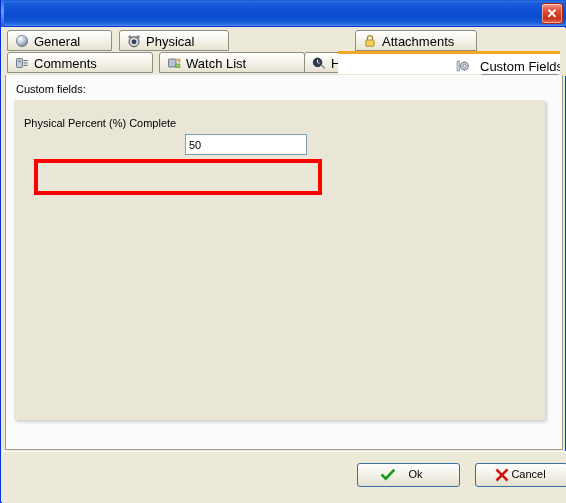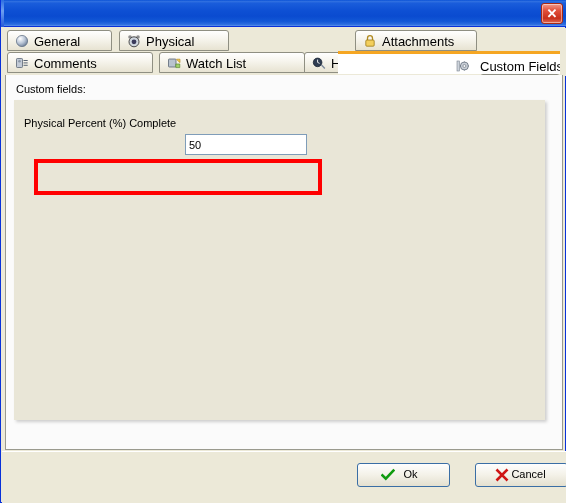--- a/index.html
+++ b/index.html
@@ -217,21 +217,21 @@
     width: 100%;
     text-align: center;
     padding-left: 14px;
     box-sizing: border-box;
   }
   .dlg-button .bicon {
     position: absolute;
     top: 4px;
     width: 14px; height: 14px;
   }
-  #ok-button { left: 355px; width: 93px; }
+  #ok-button { left: 355px; width: 103px; }
   #ok-button .bicon { left: 23px; }
   #cancel-button { left: 473px; width: 93px; }
   #cancel-button .bicon { left: 19px; }
 </style>
 </head>
 <body>
 
 <div id="window">
 
   <div id="titlebar">

